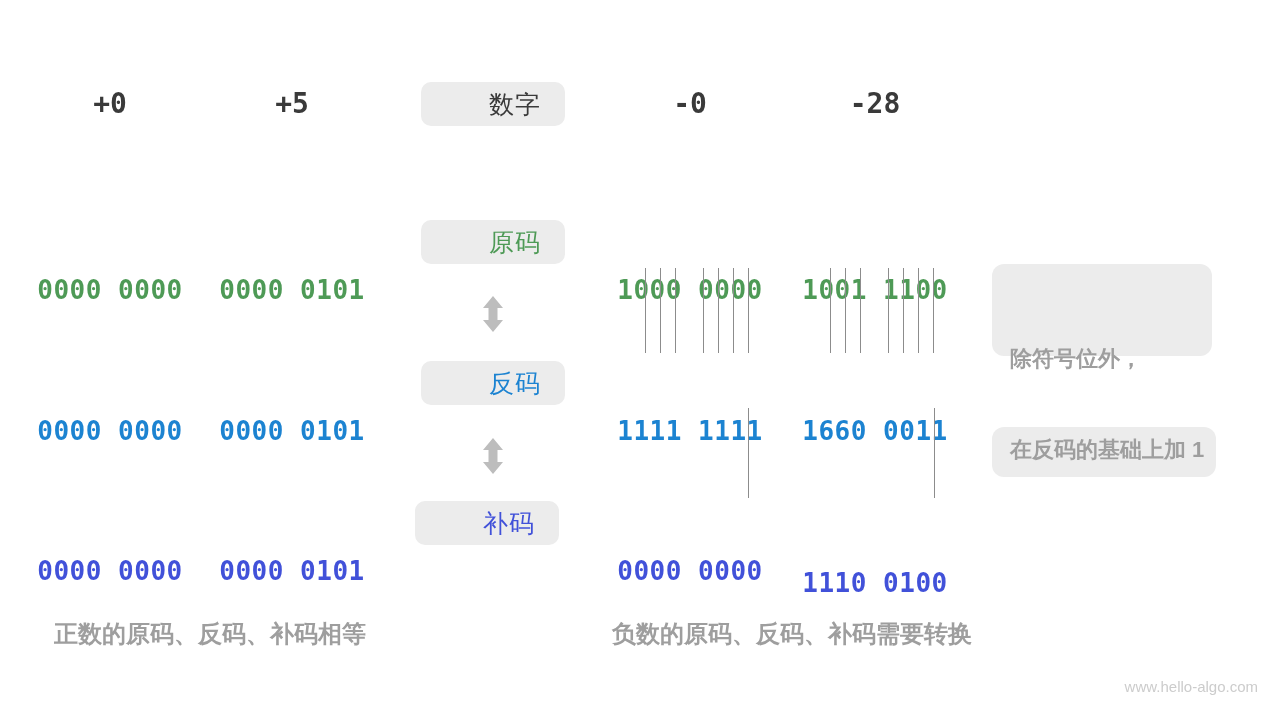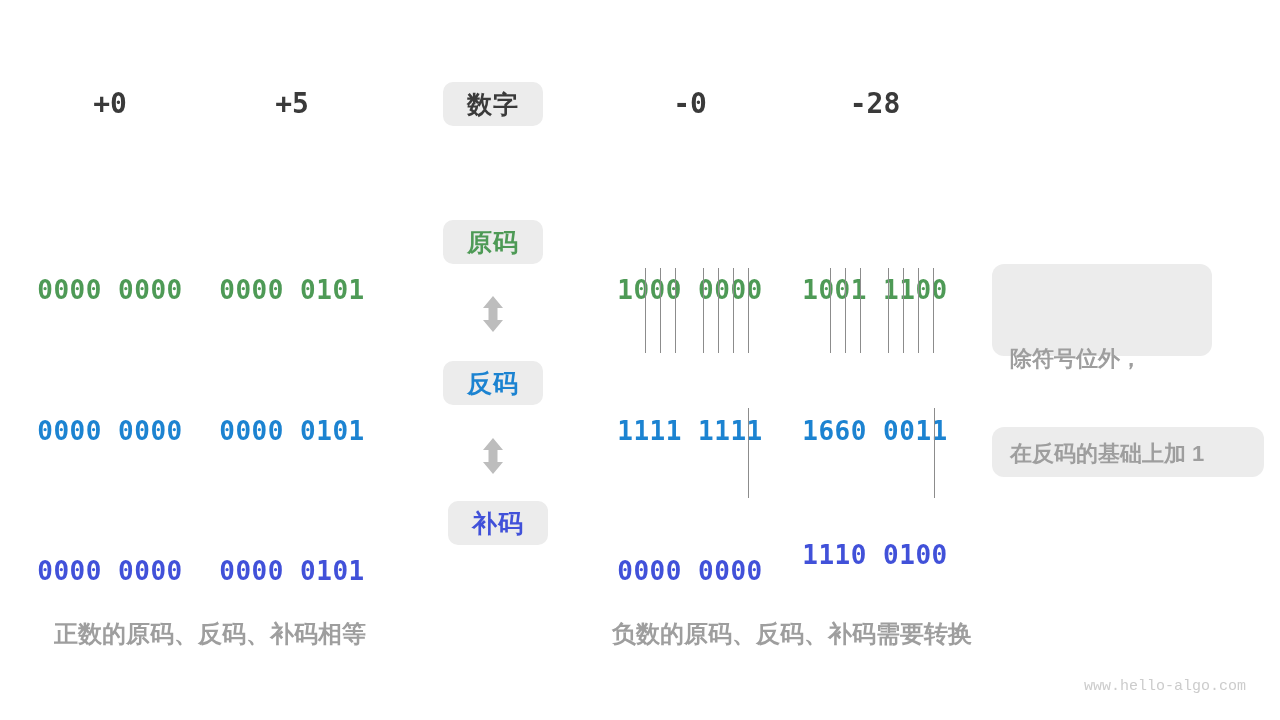--- a/index.html
+++ b/index.html
@@ -10,39 +10,39 @@
   .cx{position:absolute;transform:translateX(-50%);white-space:pre;}
   .mono{font-family:"DejaVu Sans Mono","Liberation Mono",monospace;font-weight:bold;}
   .hdr-num{font-size:28px;color:var(--ink,#3a3a3a);}
   .bin{font-size:26px;letter-spacing:0.5px;margin-top:48px;}
   .bin.green{color:var(--green,#4e9a56);}
   .bin.blue{color:var(--blue,#1c83d1);}
   .bin.indigo{color:var(--indigo,#4151d9);}
   .pill{
     background:var(--box_bg,#ececec);border-radius:10px;width:100px;height:44px;
     display:flex;align-items:center;justify-content:center;
-    font-size:25px;font-weight:bold;letter-spacing:1px;
+    font-size:25px;font-weight:normal;letter-spacing:1px;padding-left:44px;
   }
   .pill.ink{color:var(--ink,#3a3a3a);}
   .pill.green{color:var(--green,#4e9a56);}
   .pill.blue{color:var(--blue,#1c83d1);}
   .pill.indigo{color:var(--indigo,#4151d9);}
   .tick{position:absolute;width:1px;background:var(--line,#8c8c8c);}
   .note{
     position:absolute;background:var(--box_bg,#ececec);border-radius:12px;
     color:var(--muted,#9e9e9e);font-weight:bold;font-size:22px;line-height:1.55;
     padding:10px 18px;box-sizing:border-box;white-space:pre;
   }
   .caption{
     position:absolute;transform:translateX(-50%);white-space:pre;
     color:var(--muted,#9e9e9e);font-weight:bold;font-size:24px;
   }
   .watermark{
-    position:absolute;right:34px;top:678px;font-size:15px;
-    font-family:Liberation Mono, monospace;
+    position:absolute;right:22px;top:678px;font-size:15px;
+    font-family:Liberation Sans, sans-serif;
     color:var(--watermark,#cccccc);
     text-align:center;
   }
   .arrow{position:absolute;transform:translateX(-50%);}
 </style>
 </head>
 <body>
 
 <div class="canvas">
 
@@ -95,30 +95,30 @@
   <span class="cx mono bin blue" style="left:690px;top:368px;">1111 1111</span>
   <span class="cx mono bin blue" style="left:875px;top:368px;">1660 0011</span>
 
   <div class="tick" style="left:748px;top:408px;height:90px;"></div>
   <div class="tick" style="left:934px;top:408px;height:90px;"></div>
 
   <svg class="arrow" style="left:493px;top:437px;" width="24" height="38" viewBox="0 0 24 38">
     <path d="M12 1 L22 13 L16.5 13 L16.5 25 L22 25 L12 37 L2 25 L7.5 25 L7.5 13 L2 13 Z" fill="#bdbdbd"></path>
   </svg>
 
-  <div class="note" style="left:992px;top:427px;width:272px;height:50px;display:flex;align-items:flex-start;">
+  <div class="note" style="left:992px;top:427px;width:224px;height:50px;display:flex;align-items:flex-end;">
     <span>在反码的基础上加 1</span>
   </div>
 
   <span class="cx mono bin indigo" style="left:110px;top:508px;">0000 0000</span>
   <span class="cx mono bin indigo" style="left:292px;top:508px;">0000 0101</span>
-  <div class="cx pill indigo" style="left:498px;top:501px;">
+  <div class="cx pill indigo" style="left:487px;top:501px;">
     <span>补码</span>
   </div>
   <span class="cx mono bin indigo" style="left:690px;top:508px;">0000 0000</span>
-  <span class="cx mono bin indigo" style="left:875px;top:492px;">1110 0100</span>
+  <span class="cx mono bin indigo" style="left:875px;top:520px;">1110 0100</span>
 
   <div class="caption" style="left:210px;top:618px;">正数的原码、反码、补码相等</div>
   <div class="caption" style="left:792px;top:618px;">负数的原码、反码、补码需要转换</div>
 
   <div class="watermark">www.hello-algo.com</div>
 
 </div>
 
 </body></html>

